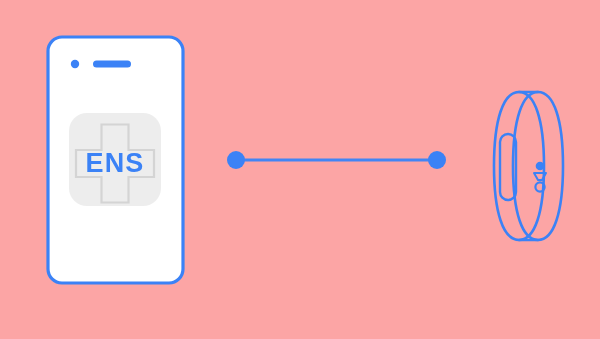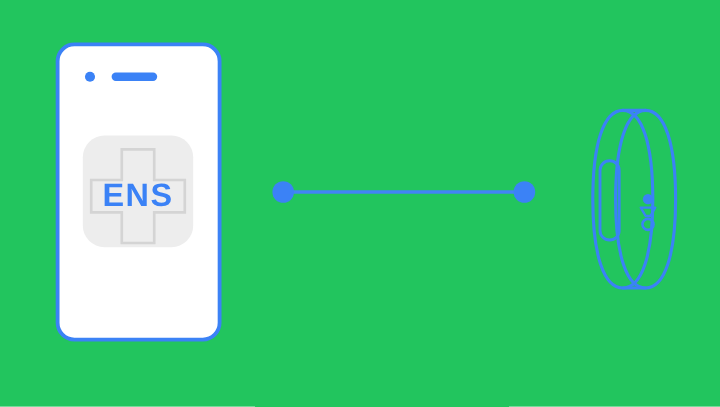--- a/index.html
+++ b/index.html
@@ -30,21 +30,21 @@
     font-weight: bold;
     font-size: 27px;
     letter-spacing: 1.2px;
     dominant-baseline: middle;
     text-anchor: middle;
   }
 </style>
 </head>
 <body>
 
-<div id="scene" style="background: #22c55e; width: 600px; height: 339px;">
+<div id="scene" style="background: #fca5a5; width: 600px; height: 339px;">
 
   <svg class="layer" viewBox="0 0 600 339">
     <g>
       <rect x="48" y="37" width="135" height="246" rx="14" ry="14" fill="#ffffff" stroke="#3b82f6" stroke-width="3.2"></rect>
       <circle cx="75" cy="64" r="4.2" fill="#3b82f6"></circle>
       <rect x="93" y="60.5" width="38" height="7" rx="3.5" ry="3.5" fill="#3b82f6"></rect>
 
       <g>
         <rect x="69" y="113" width="92" height="93" rx="18" ry="18" fill="#ededed"></rect>
         <path d="M101.5 124.5 h27 v25.5 h25.5 v27 h-25.5 v25.5 h-27 v-25.5 h-25.5 v-27 h25.5 z" fill="none" stroke="#d4d4d4" stroke-width="2.2"></path>

